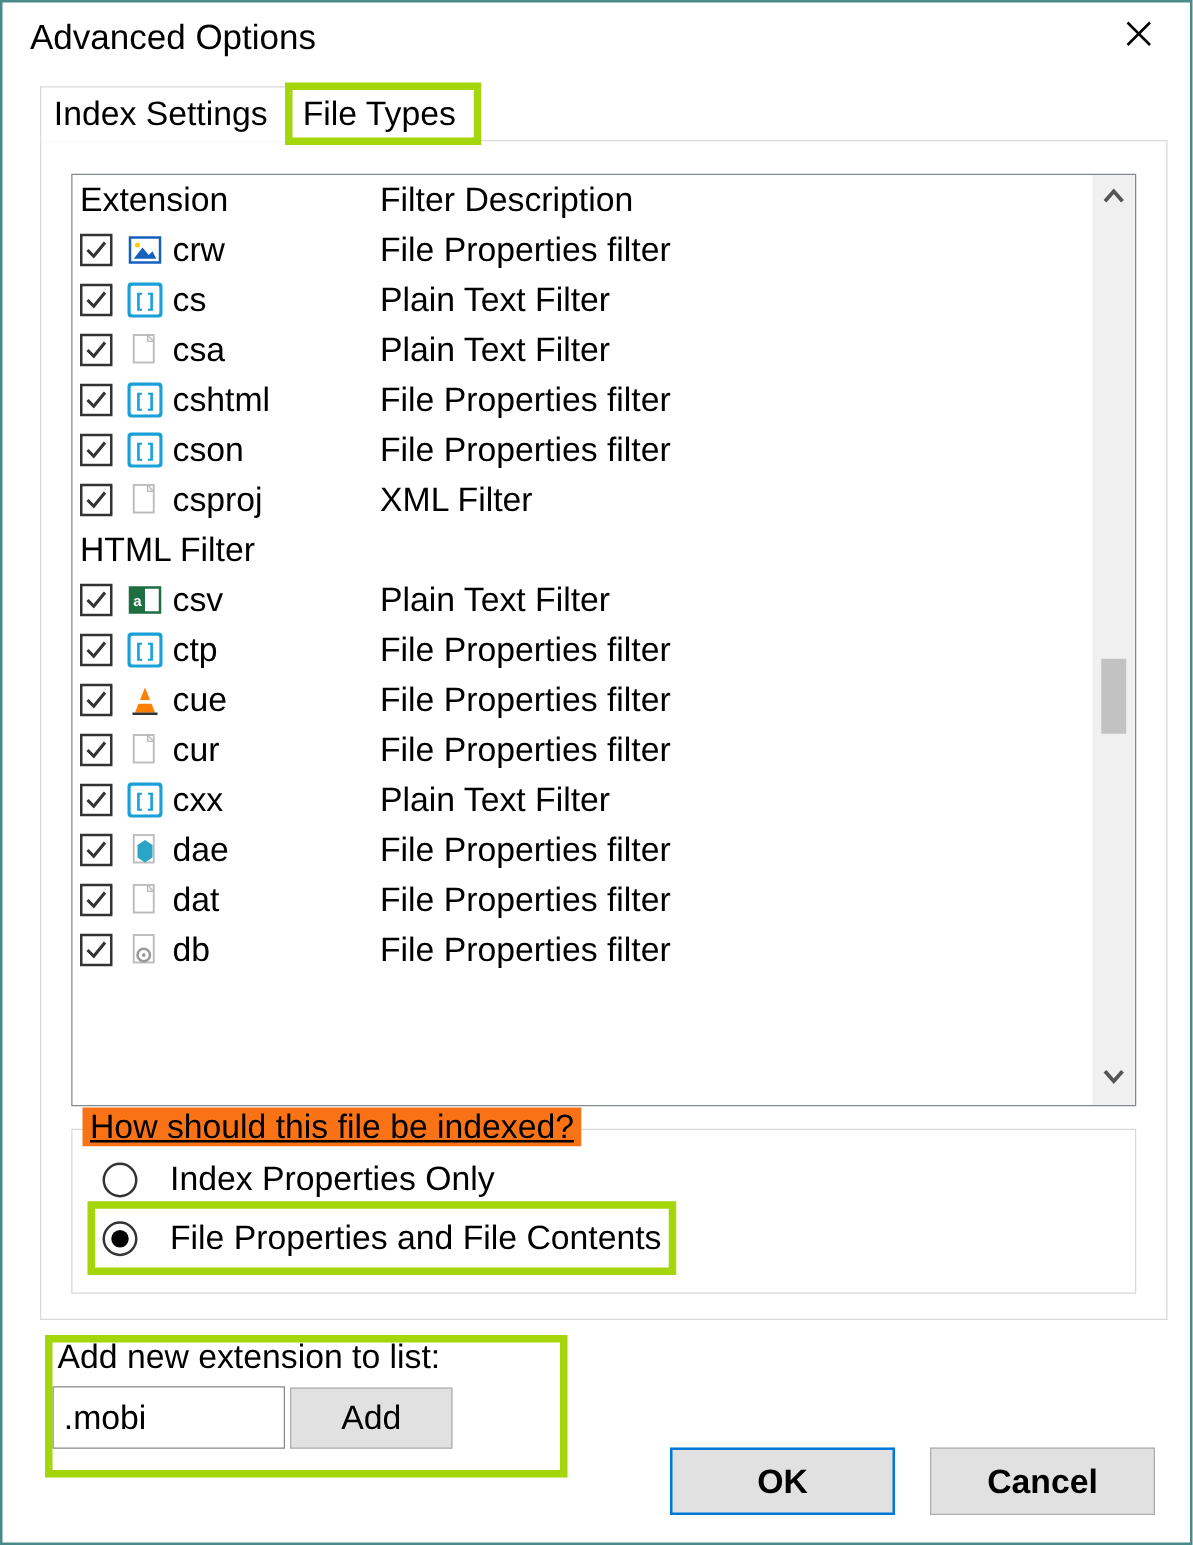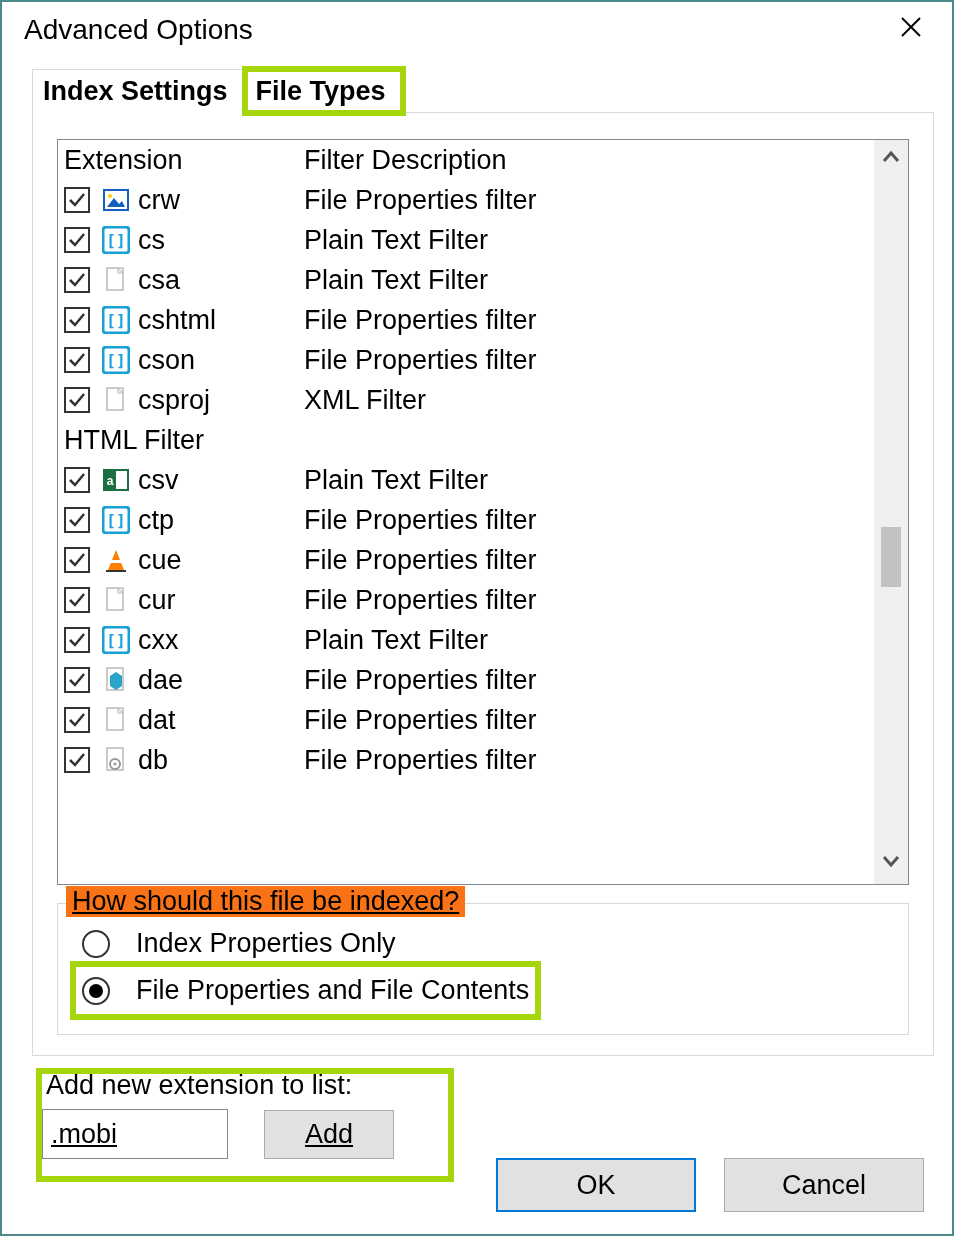--- a/index.html
+++ b/index.html
@@ -26,21 +26,20 @@
     padding: 4px 10px;
     line-height: 1;
   }
   .close-x svg { width: 22px; height: 22px; }
   .tabstrip {
     position: relative;
     margin: 12px 18px 0 30px;
     border-bottom: 1px solid #d9d9d9;
     display: flex;
     align-items: flex-end;
-    font-weight: bold;
   }
   .tab {
     padding: 6px 16px 6px 10px;
     font-size: 27px;
     background: #fff;
     border: 1px solid #d9d9d9;
     border-bottom: none;
     position: relative;
     bottom: -1px;
   }
@@ -122,34 +121,34 @@
   .radio-outer {
     width:28px; height:28px; border:2px solid #333; border-radius:50%;
     display:flex; align-items:center; justify-content:center;
   }
   .radio-inner { width:14px; height:14px; background:#000; border-radius:50%; }
   .hl-box { outline: 6px solid #a4d60b; outline-offset: 2px; }
   .addsection {
     margin: 14px 18px 0 40px;
   }
   .addsection .lbl { font-size:27px; margin: 8px 0 8px 4px; }
-  .addrow { display:flex; align-items:center; gap:36px;text-decoration:underline; }
+  .addrow { display:flex; align-items:center; gap:4px; }
   .ext-input {
     width: 186px; height:50px; font-size:27px; padding:4px 8px;
     border:1px solid #888;
   }
   .btn {
     font-size:27px; padding:8px 40px;
     background:#e1e1e1; border:1px solid #adadad;
   }
   .dlg-buttons {
     position:absolute; bottom:22px; right:28px;
     display:flex; gap:28px;
   }
-  .dlg-buttons .btn { width: 200px; height:54px; padding:0; }
+  .dlg-buttons .btn { width: 180px; height:54px; padding:0;font-weight:bold; }
   .btn.primary { border:2px solid #0078d7; background:#e1e1e1; }
   .add-highlight {
     position:absolute;
     border:6px solid #a4d60b;
     pointer-events:none;
   }
 </style>
 </head>
 <body>
 

